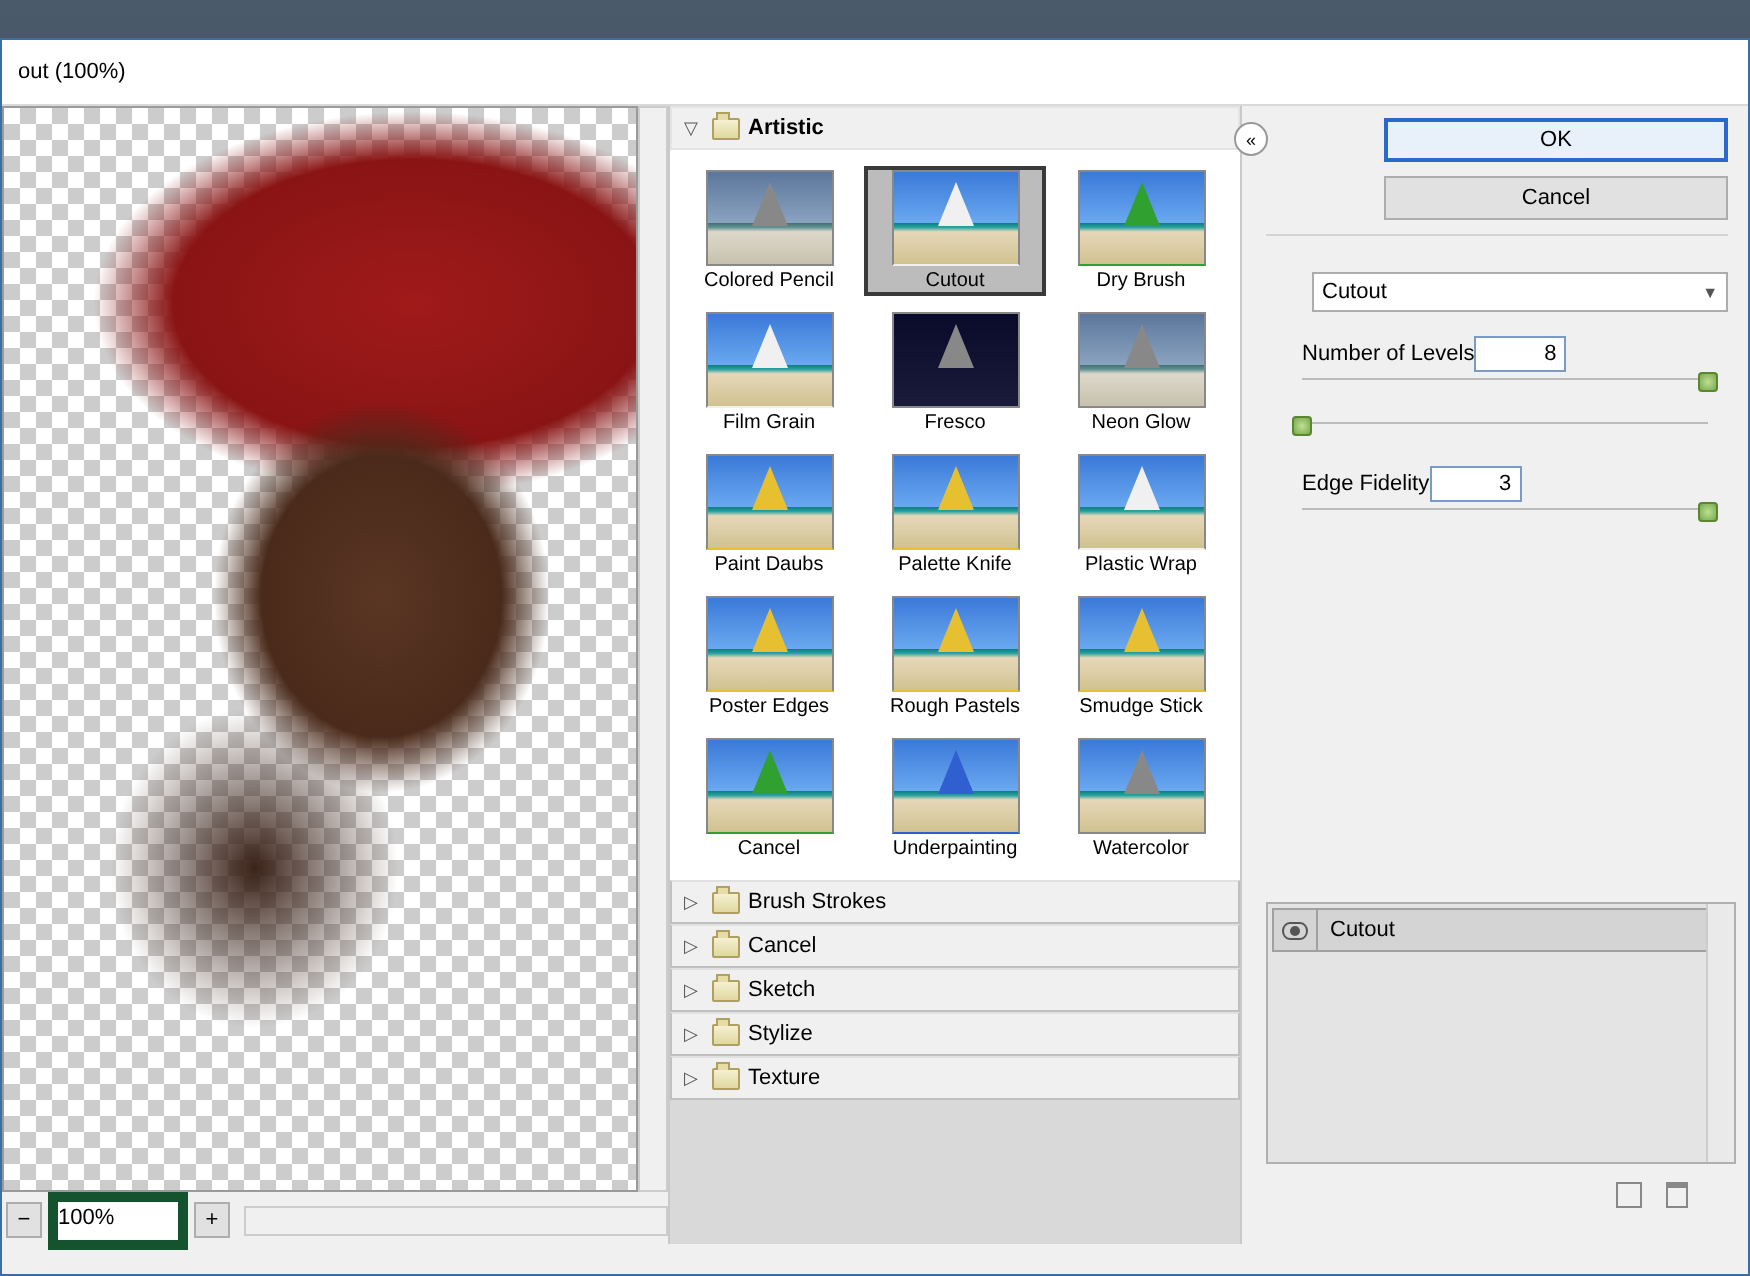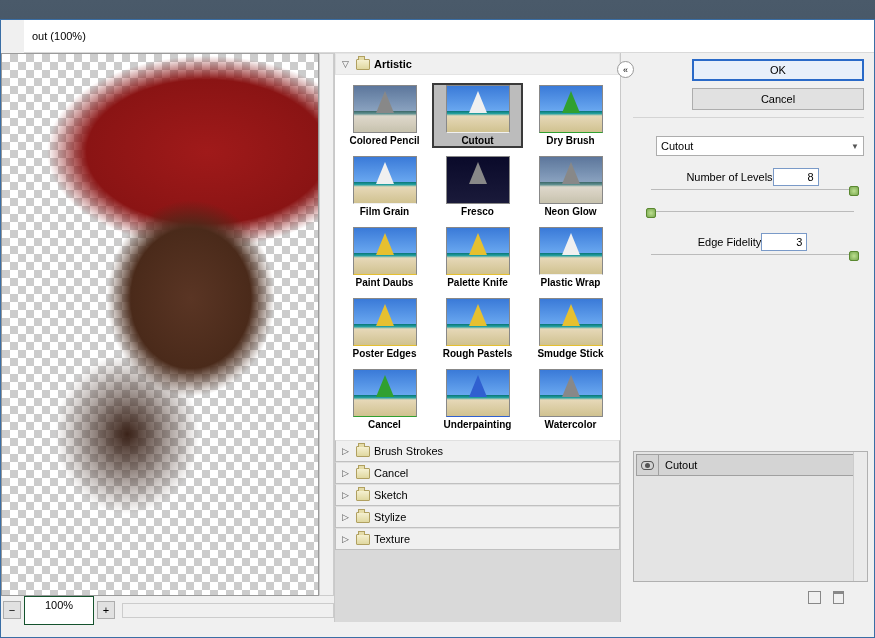--- a/index.html
+++ b/index.html
@@ -2,47 +2,47 @@
 <html><head>
 <meta charset="utf-8">
 <style>
   * { box-sizing: border-box; margin: 0; padding: 0; font-family: Tahoma, Geneva, sans-serif; font-size: 11px; }
   body { background: #5a6a7a; width: 875px; height: 638px; overflow: hidden; position: relative; }
   .backdrop { position:absolute; inset:0; background: linear-gradient(180deg,#4a5a6a 0%,#2a3a4a 70%,#cdd6de 80%); }
   .dialog {
     position: absolute; left: 0; top: 19px; width: 875px; height: 619px;
     background: #f0f0f0; border: 1px solid #3a6ea5;
   }
-  .titlebar { height: 24px; background: #fff; display:flex; align-items:center; padding: 16px 8px; color:#000; border-bottom:1px solid #d9d9d9;margin-left:23px;}
+  .titlebar { height: 24px; background: #fff; display:flex; align-items:center; padding: 16px 8px; color:#000; border-bottom:1px solid #d9d9d9;}
   .content { display:flex; height: 569px; }
   
   .preview-pane { width: 333px; position: relative; background:#f0f0f0; }
   .preview-area { position:absolute; left:0; top:0; width: 318px; height: 543px; border:1px solid #9a9a9a; background:#fff;
     background-image: linear-gradient(45deg,#ccc 25%,transparent 25%),linear-gradient(-45deg,#ccc 25%,transparent 25%),linear-gradient(45deg,transparent 75%,#ccc 75%),linear-gradient(-45deg,transparent 75%,#ccc 75%);
     background-size:16px 16px; background-position:0 0,0 8px,8px -8px,-8px 0; overflow:hidden;}
   .portrait { position:absolute; right:0; top:0; width: 318px; height: 543px; background:
     radial-gradient(ellipse 120px 140px at 60% 45%, #5a3524 0%, #4a2a1a 50%, transparent 70%),
     radial-gradient(ellipse 200px 120px at 65% 18%, #a01a1a 0%, #8a1414 60%, transparent 80%),
     radial-gradient(ellipse 90px 100px at 40% 70%, #3a2218 0%, transparent 80%);
   }
   .scroll-v { position:absolute; right:0; top:0; width:15px; height:543px; background:#f0f0f0; border:1px solid #ccc;}
   .preview-bottom { position:absolute; bottom:0; left:0; height:24px; width:100%; display:flex; align-items:center; gap:3px; padding-left:2px;}
   .sq-btn { width:18px; height:18px; border:1px solid #adadad; background:#e1e1e1; display:flex; align-items:center; justify-content:center; cursor:pointer;}
-  .zoom-field { width:70px; height:29px; border:1px solid #14532d; background:#fff; text-align:center; line-height:16px;}
+  .zoom-field { width:70px; height:29px; border:5px solid #14532d; background:#fff; text-align:left; line-height:16px;}
   .scroll-h { flex:1; height:15px; background:#f0f0f0; border:1px solid #ccc; margin-left:4px;}
 
   
   .filter-pane { width: 287px; background:#f0f0f0; border-left:1px solid #c9c9c9; border-right:1px solid #c9c9c9; display:flex; flex-direction:column;}
   .category-header { display:flex; align-items:center; height:22px; padding: 2px 6px; border-bottom:1px solid #d0d0d0; background:#f0f0f0; gap:4px; cursor:pointer; border:1px solid #e4e4e4;}
   .category-header.closed { border:1px solid #c0c0c0; border-top:1px solid #e0e0e0;}
   .tri { font-size:9px; color:#555; width:10px; display:inline-block;}
   .folder-icon { width:14px; height:11px; display:inline-block; background:linear-gradient(#f5f0d0,#e0d8a0); border:1px solid #b0a060; border-radius:1px; position:relative;}
   .folder-icon::before { content:""; position:absolute; top:-4px; left:1px; width:5px; height:3px; background:#e5dca8; border:1px solid #b0a060; border-bottom:none;}
   .cat-label { font-weight:bold; }
-  .thumb-grid { padding:8px 4px; display:grid; grid-template-columns: repeat(3, 1fr); gap: 6px 2px; background:#fff;font-weight:bold;}
+  .thumb-grid { padding:8px 4px; display:grid; grid-template-columns: repeat(3, 1fr); gap: 6px 2px; background:#fff;}
   .thumb { display:flex; flex-direction:column; align-items:center; cursor:pointer; padding:2px;}
   .thumb.selected { background:#bcbcbc; border:2px solid #3a3a3a; padding:0;}
   .thumb-img { width:64px; height:48px; border:1px solid #888; margin-bottom:2px; }
   .thumb-label { font-size:10px; text-align:center; white-space:nowrap;}
   .cat-list { display:flex; flex-direction:column;}
   .flex-fill { flex:1; background:#d9d9d9;}
   
   .beach { background: linear-gradient(#3a7ad8 0%,#6aa8f0 55%,#0c7a7a 55%,#24a0a0 60%,#e6d8b8 65%,#d0c290 100%);}
   .sail { position:relative; }
   .sail::after { content:""; position:absolute; left:50%; top:10%; transform:translateX(-50%); width:0; height:0;
@@ -51,21 +51,21 @@
   .dark-bg { background: linear-gradient(#0a0a2a 0%,#1a1a3a 100%);}
   .mono { filter: grayscale(60%);}
 
   
   .control-pane { flex:1; background:#f0f0f0; padding: 6px 10px 0 12px; position:relative;}
   .collapse-btn { position:absolute; left:-4px; top:8px; width:17px; height:17px; border-radius:50%; border:1px solid #999; background:#fff; display:flex; align-items:center; justify-content:center; font-size:9px; cursor:pointer;}
   .btn { width: 172px; height:22px; border:1px solid #adadad; background:#e1e1e1; display:flex; align-items:center; justify-content:center; margin: 0 0 7px auto; cursor:pointer;}
   .btn.primary { border:2px solid #2a6ac8; background:#e8f0fa;}
   .dropdown { width: 208px; height:20px; border:1px solid #adadad; background:#fff; margin: 18px 0 12px auto; display:flex; align-items:center; padding: 0 4px; justify-content:space-between; cursor:pointer;}
   .dd-arrow { font-size:8px; color:#555;}
-  .param-row { display:flex; justify-content:center; align-items:center; margin: 4px 10px 2px 18px;}
+  .param-row { display:flex; justify-content:flex-start; align-items:center; margin: 4px 10px 2px 18px;}
   .num-input { width:46px; height:18px; border:1px solid #7a9ac8; background:#fff; text-align:right; padding: 0 4px;}
   .slider-track { height:6px; margin: 3px 10px 16px 18px; position:relative; border-top:1px solid #bbb;}
   .slider-thumb { position:absolute; top:-4px; width:10px; height:10px; background: radial-gradient(circle,#bde090,#7aa850); border:1px solid #5a8830; border-radius:2px; transform:translateX(-50%); cursor:pointer;}
   .divider-line { border:none; border-top:1px solid #d4d4d4; margin:4px 0;}
 
   
   .layer-panel { position:absolute; left:12px; right:6px; bottom:40px; top:398px; border:1px solid #b0b0b0; background:#e4e4e4;}
   .layer-row { display:flex; align-items:center; height:22px; border:1px solid #a0a0a0; background:#d4d4d4; margin:2px;}
   .eye-col { width:22px; height:20px; border-right:1px solid #a0a0a0; display:flex; align-items:center; justify-content:center;}
   .eye-icon { width:13px; height:9px; border:1px solid #555; border-radius:60%/100%; position:relative;}

